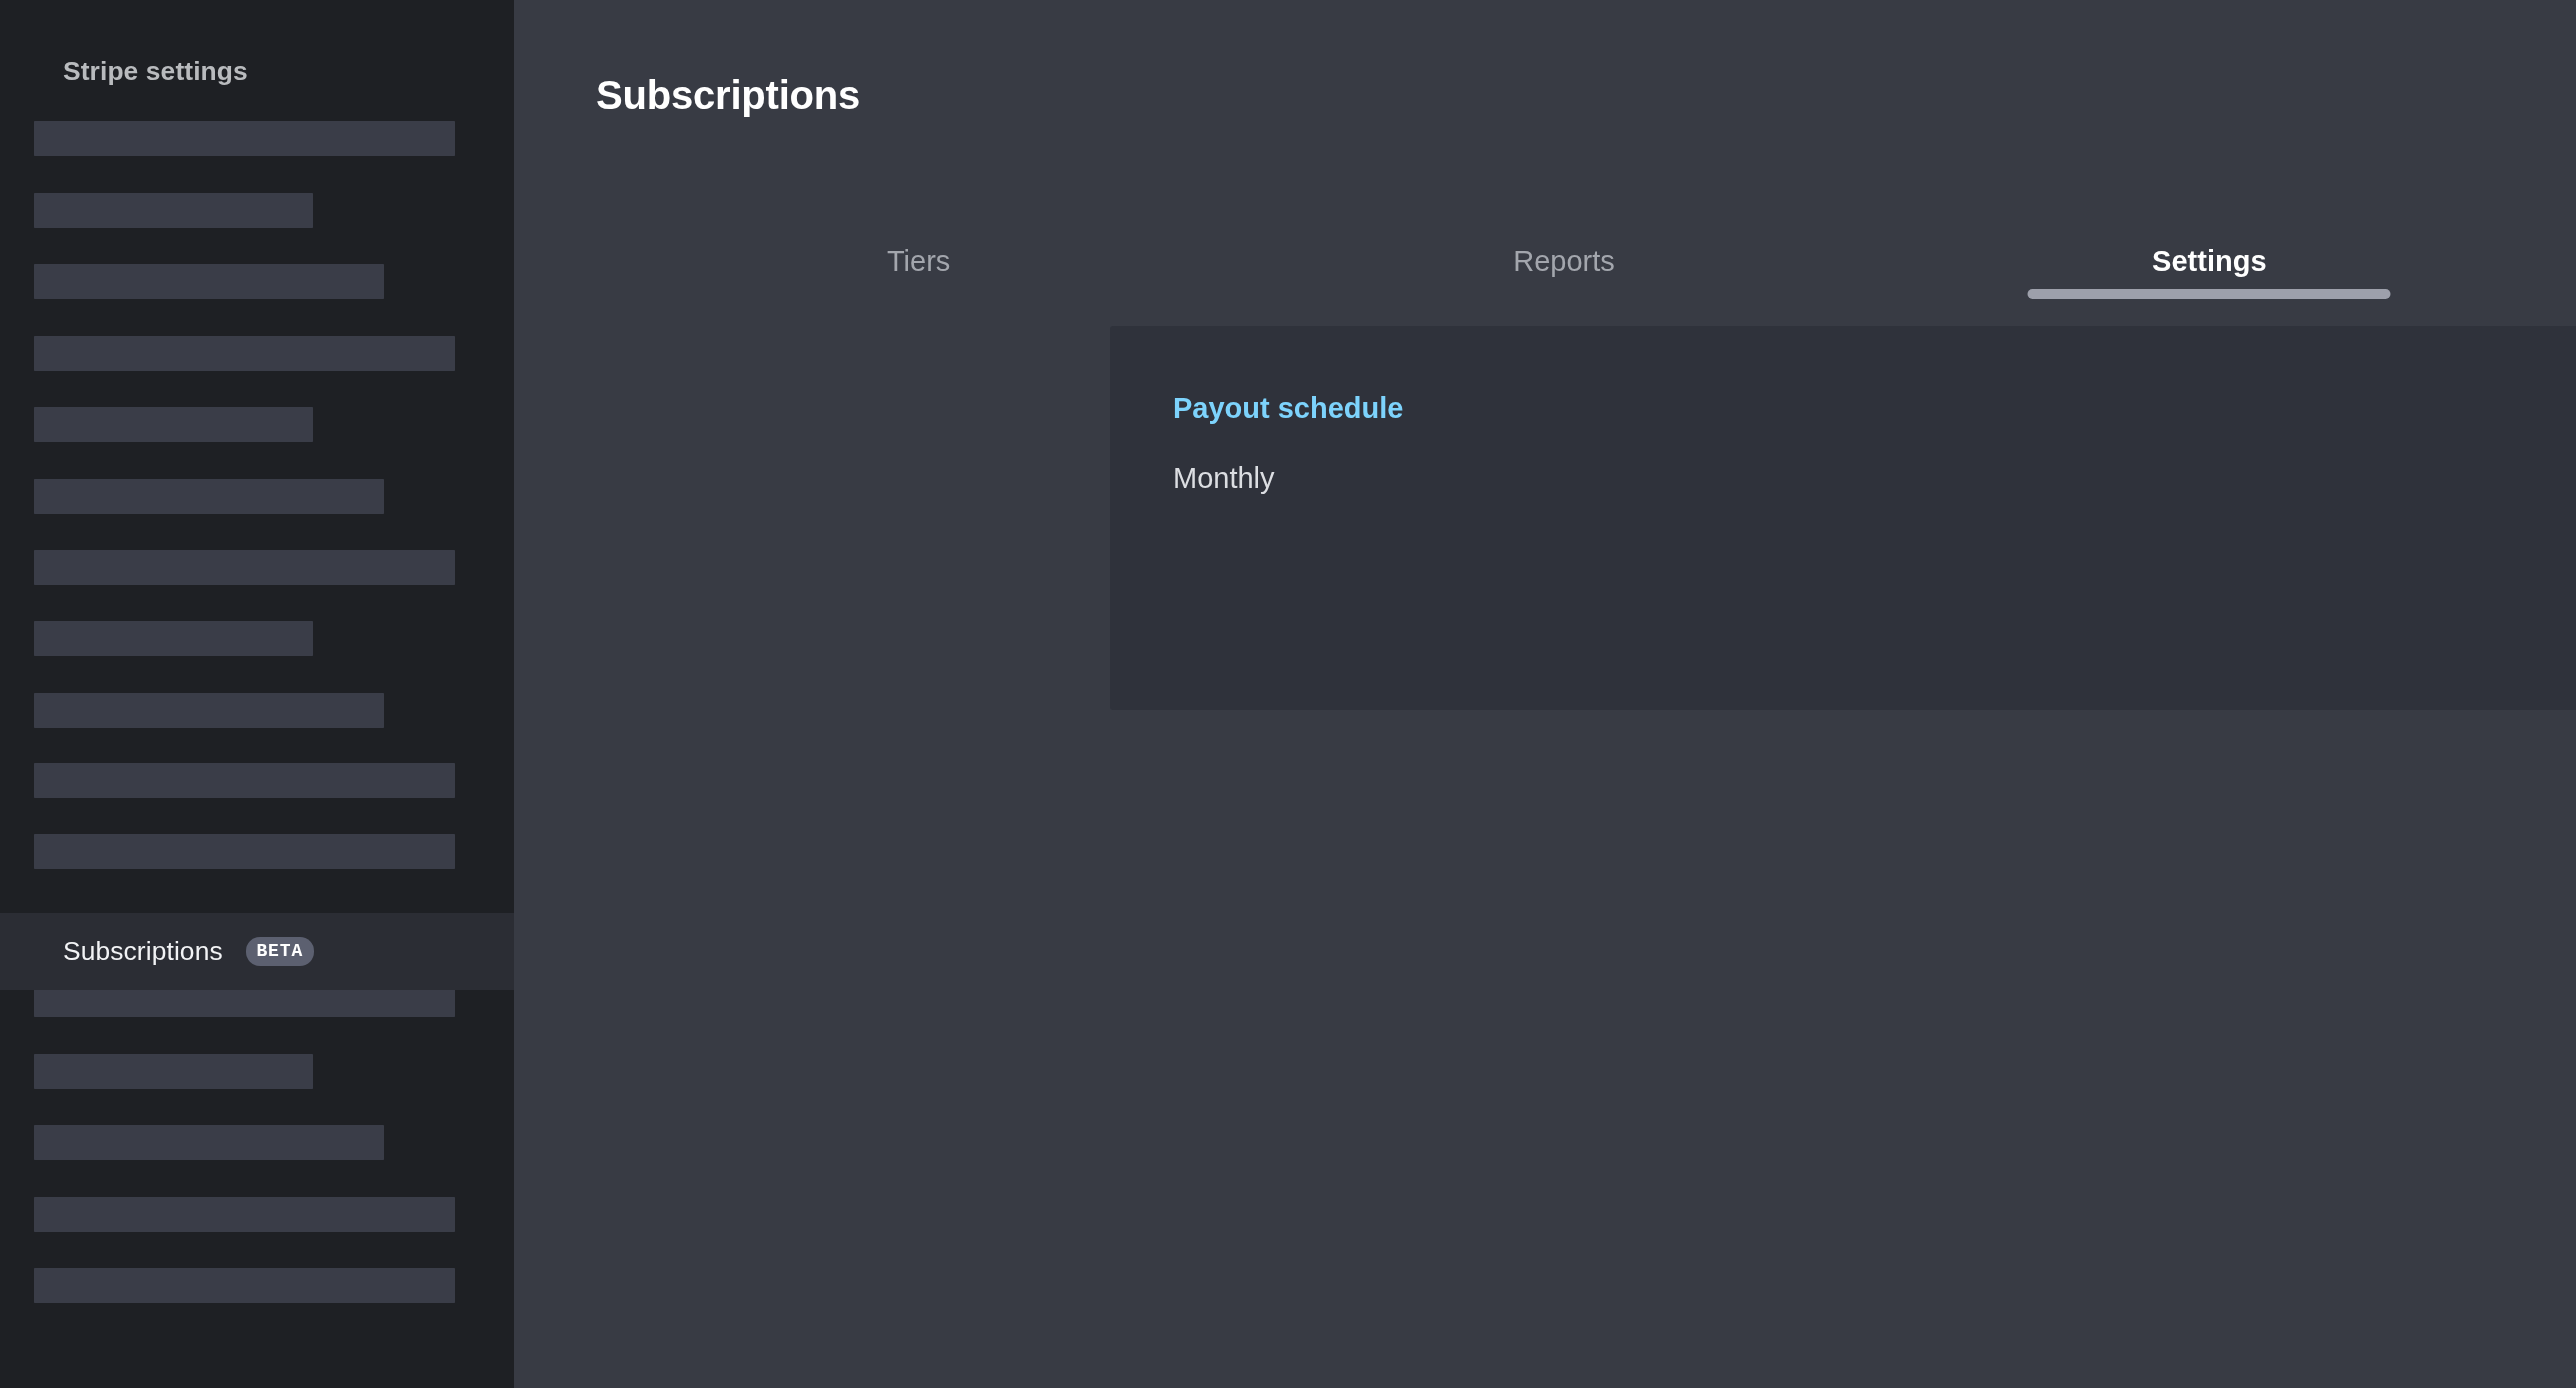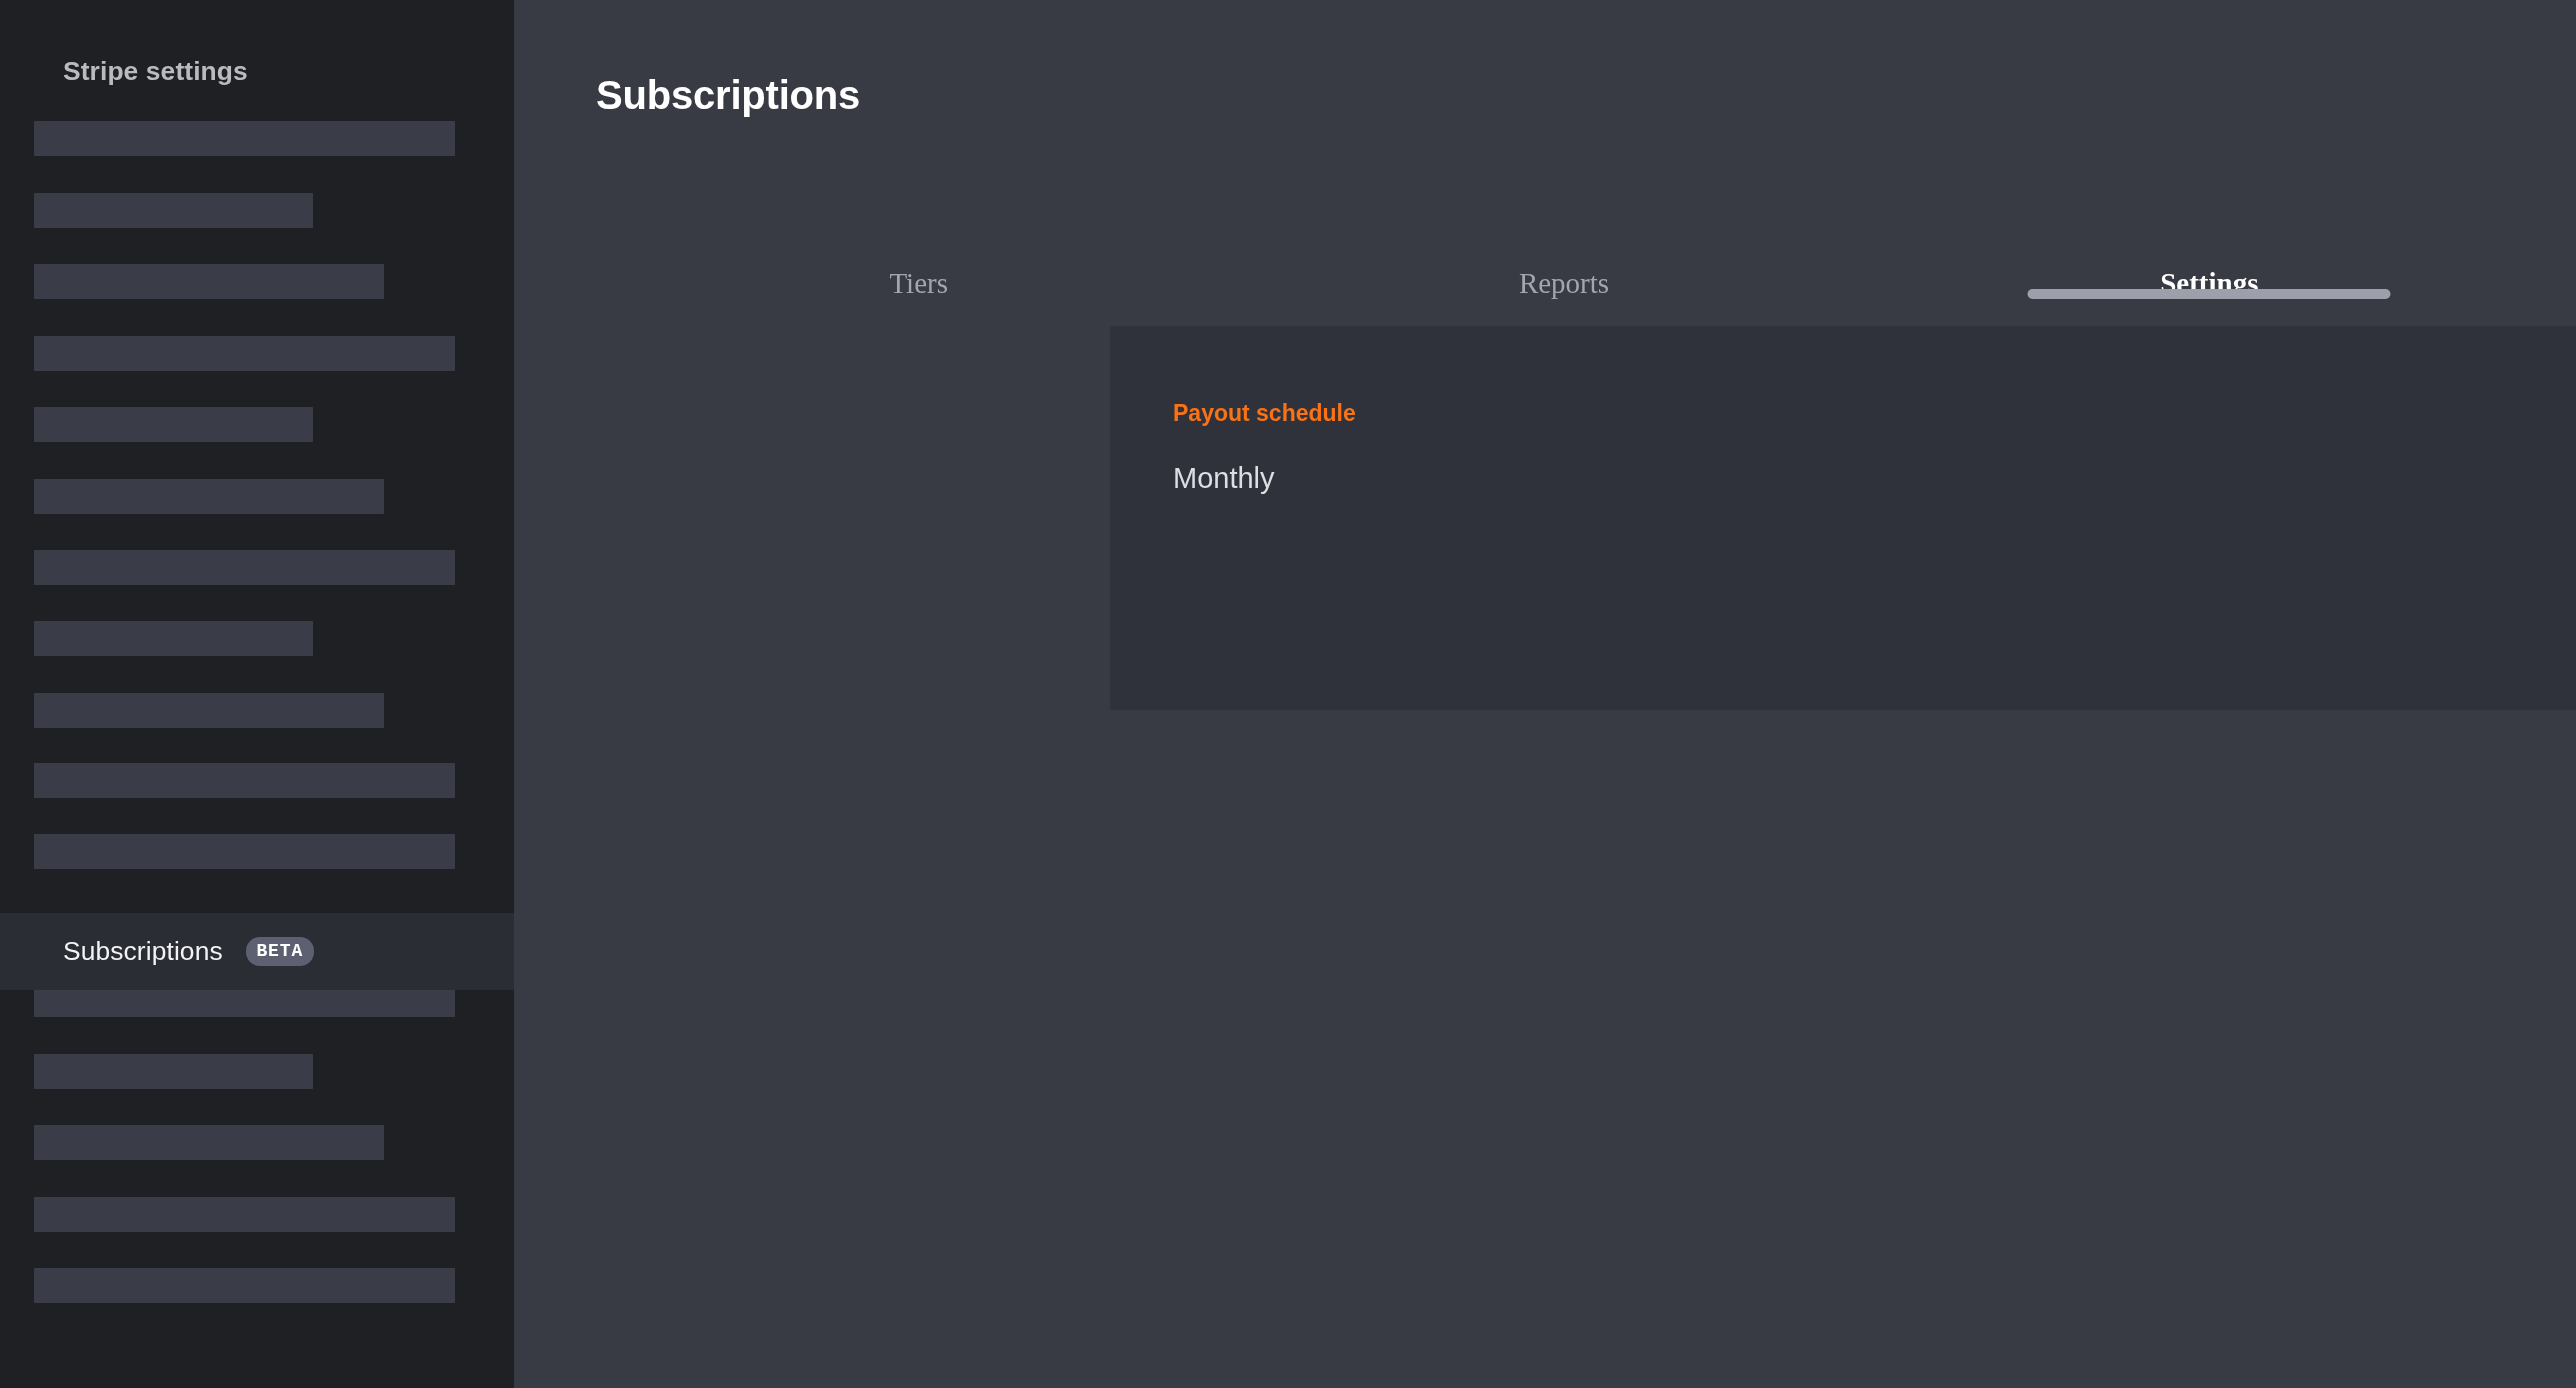--- a/index.html
+++ b/index.html
@@ -117,23 +117,22 @@
     width: 1936px;
     height: 93px;
     display: flex;
   }
   .tab {
     position: relative;
     flex: 1 1 0;
     display: flex;
     flex-direction: column;
     align-items: center;
-    justify-content: flex-end;
+    justify-content: center;
     cursor: pointer;
-    font-family: Liberation Serif, serif;
   }
   .tab-label {
     font-size: 29px;
     font-weight: 400;
     color: #a3a6ad;
     white-space: nowrap;
     padding-top: 15.7px;
   }
   .tab.active .tab-label {
     color: #ffffff;
@@ -159,25 +158,24 @@
     width: 1925px;
     height: 384px;
     background: #2f323b;
     border-radius: 2.9px;
   }
 
   .card-heading {
     position: absolute;
     left: 63px;
     top: 66px;
-    font-size: 23px;
-    font-weight: 700;
-    color: #f97316;
-    white-space: nowrap;
-    margin-top: 8px;
+    font-size: 29px;
+    font-weight: 700;
+    color: #7dd3fc;
+    white-space: nowrap;
   }
   .card-value {
     position: absolute;
     left: 63px;
     top: 136px;
     font-size: 29px;
     font-weight: 400;
     color: #dcdee2;
     white-space: nowrap;
   }

